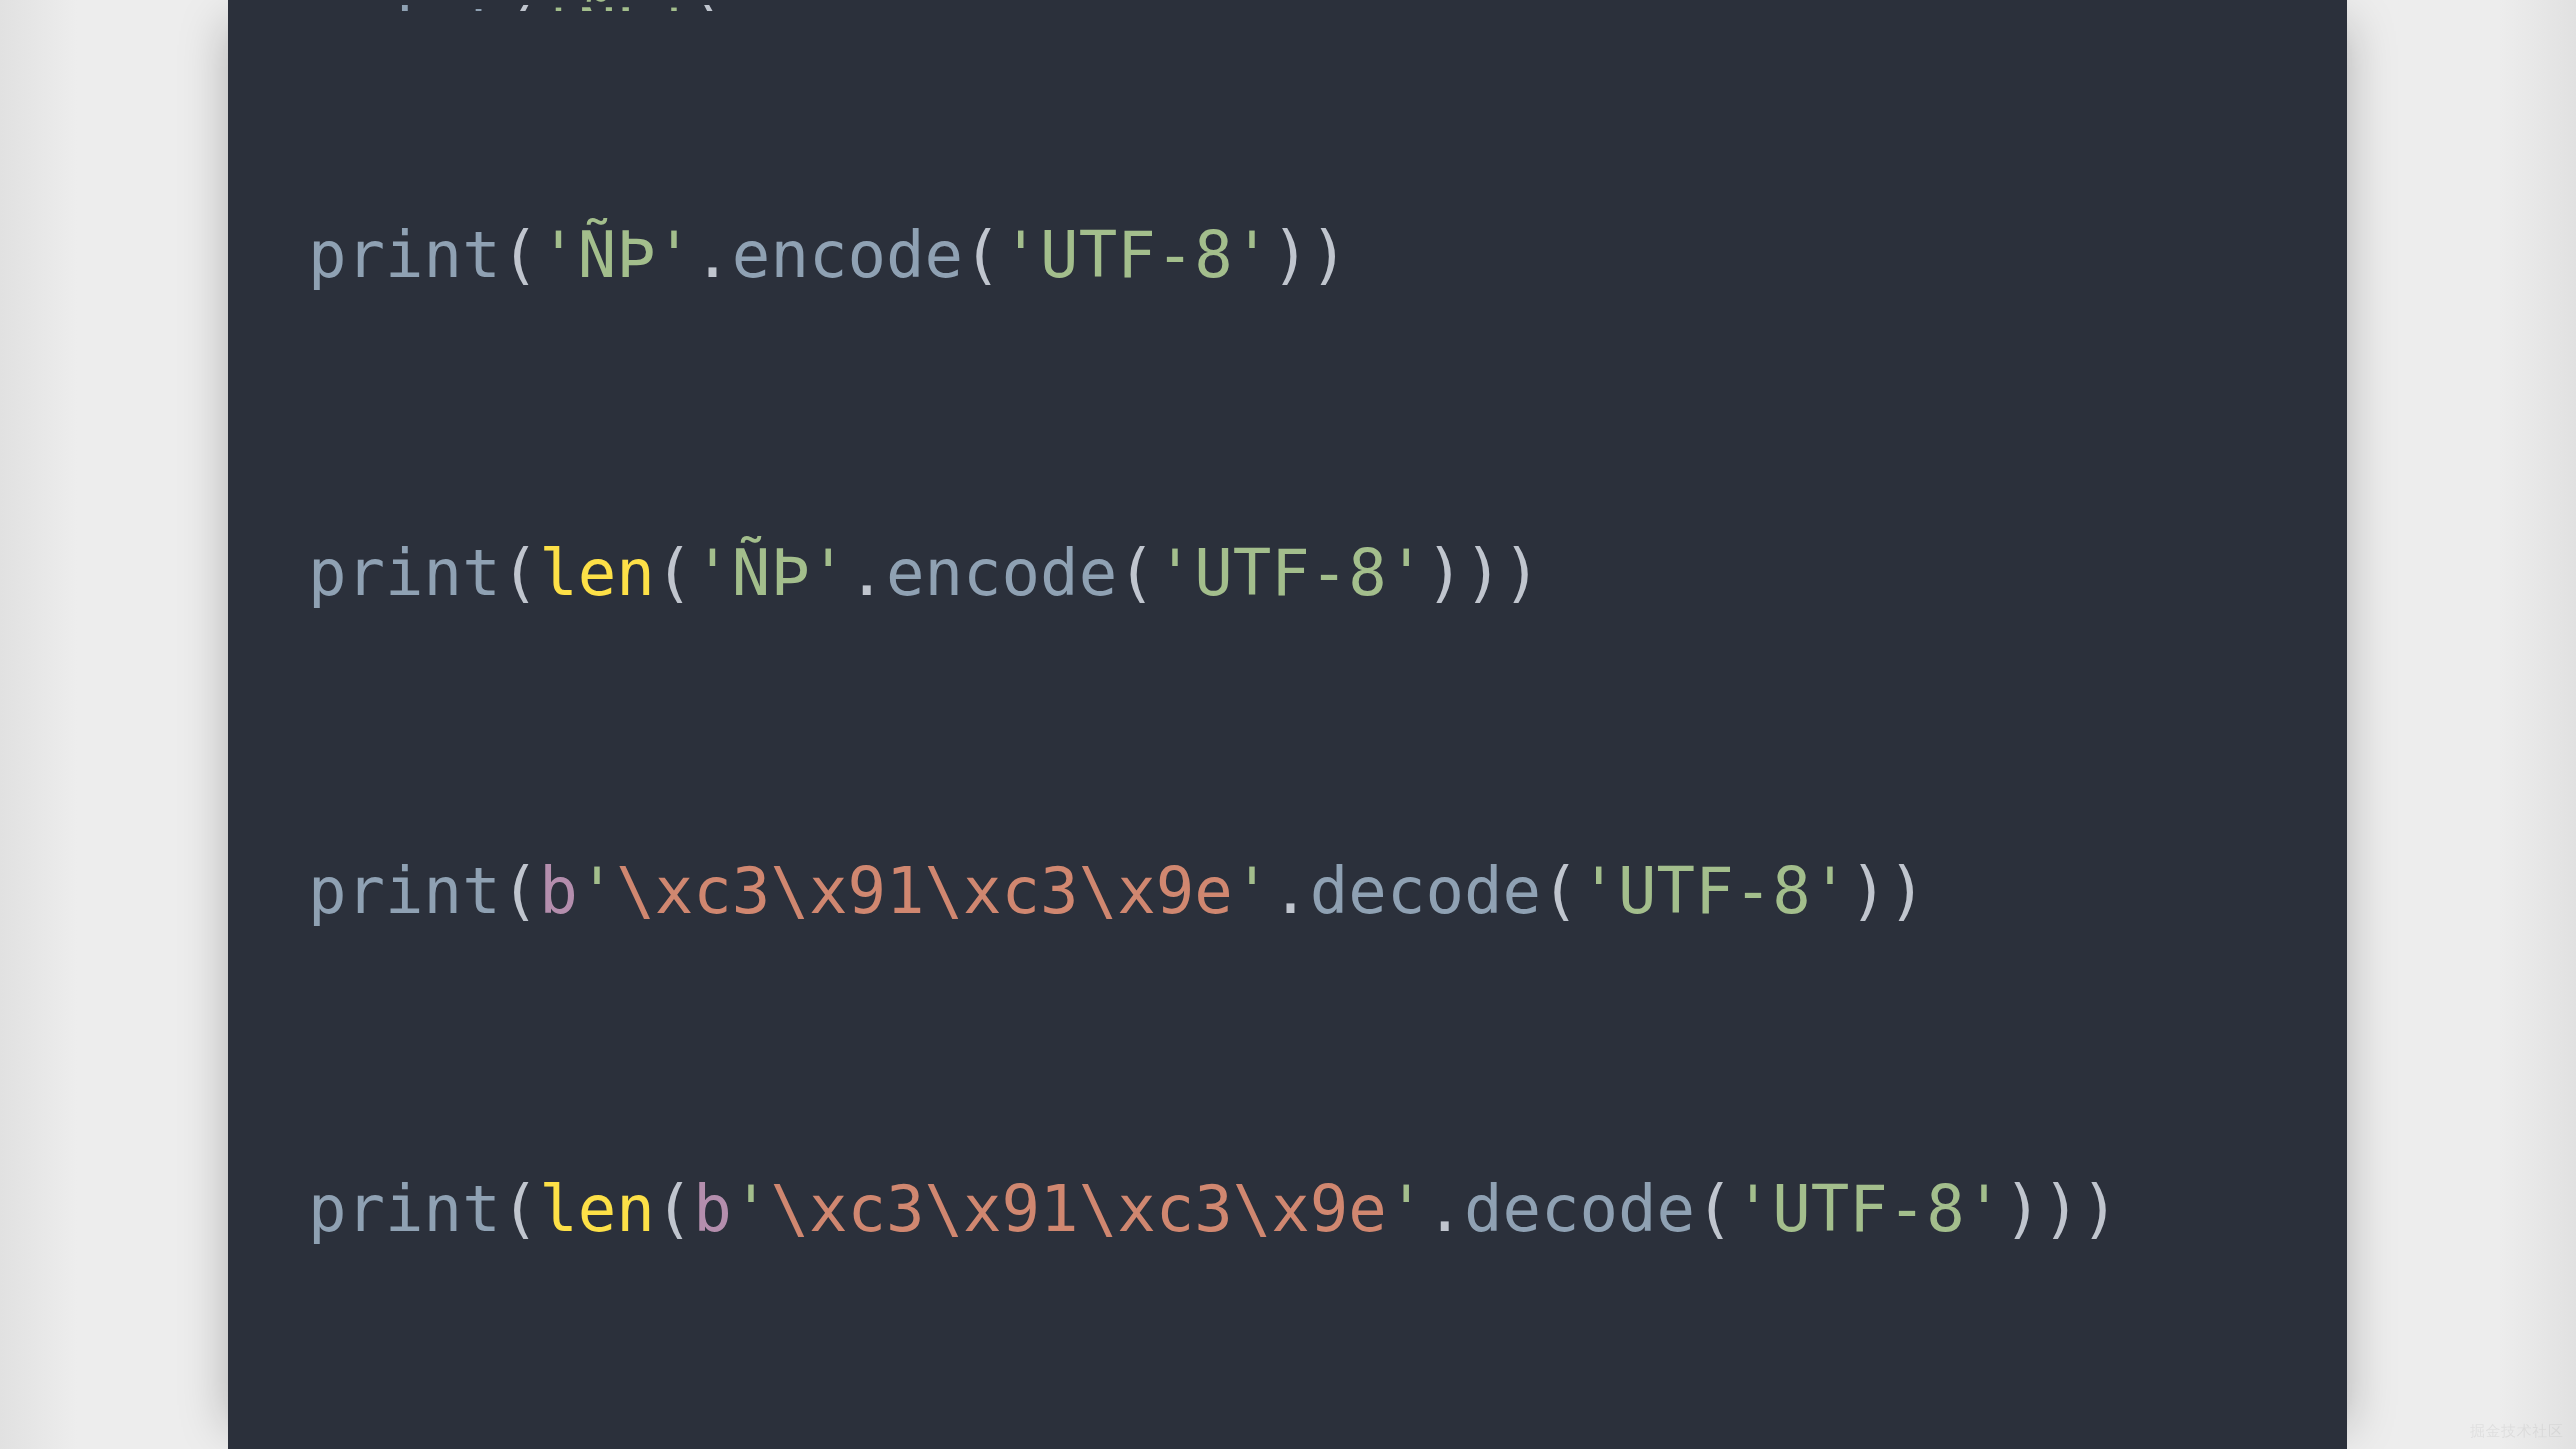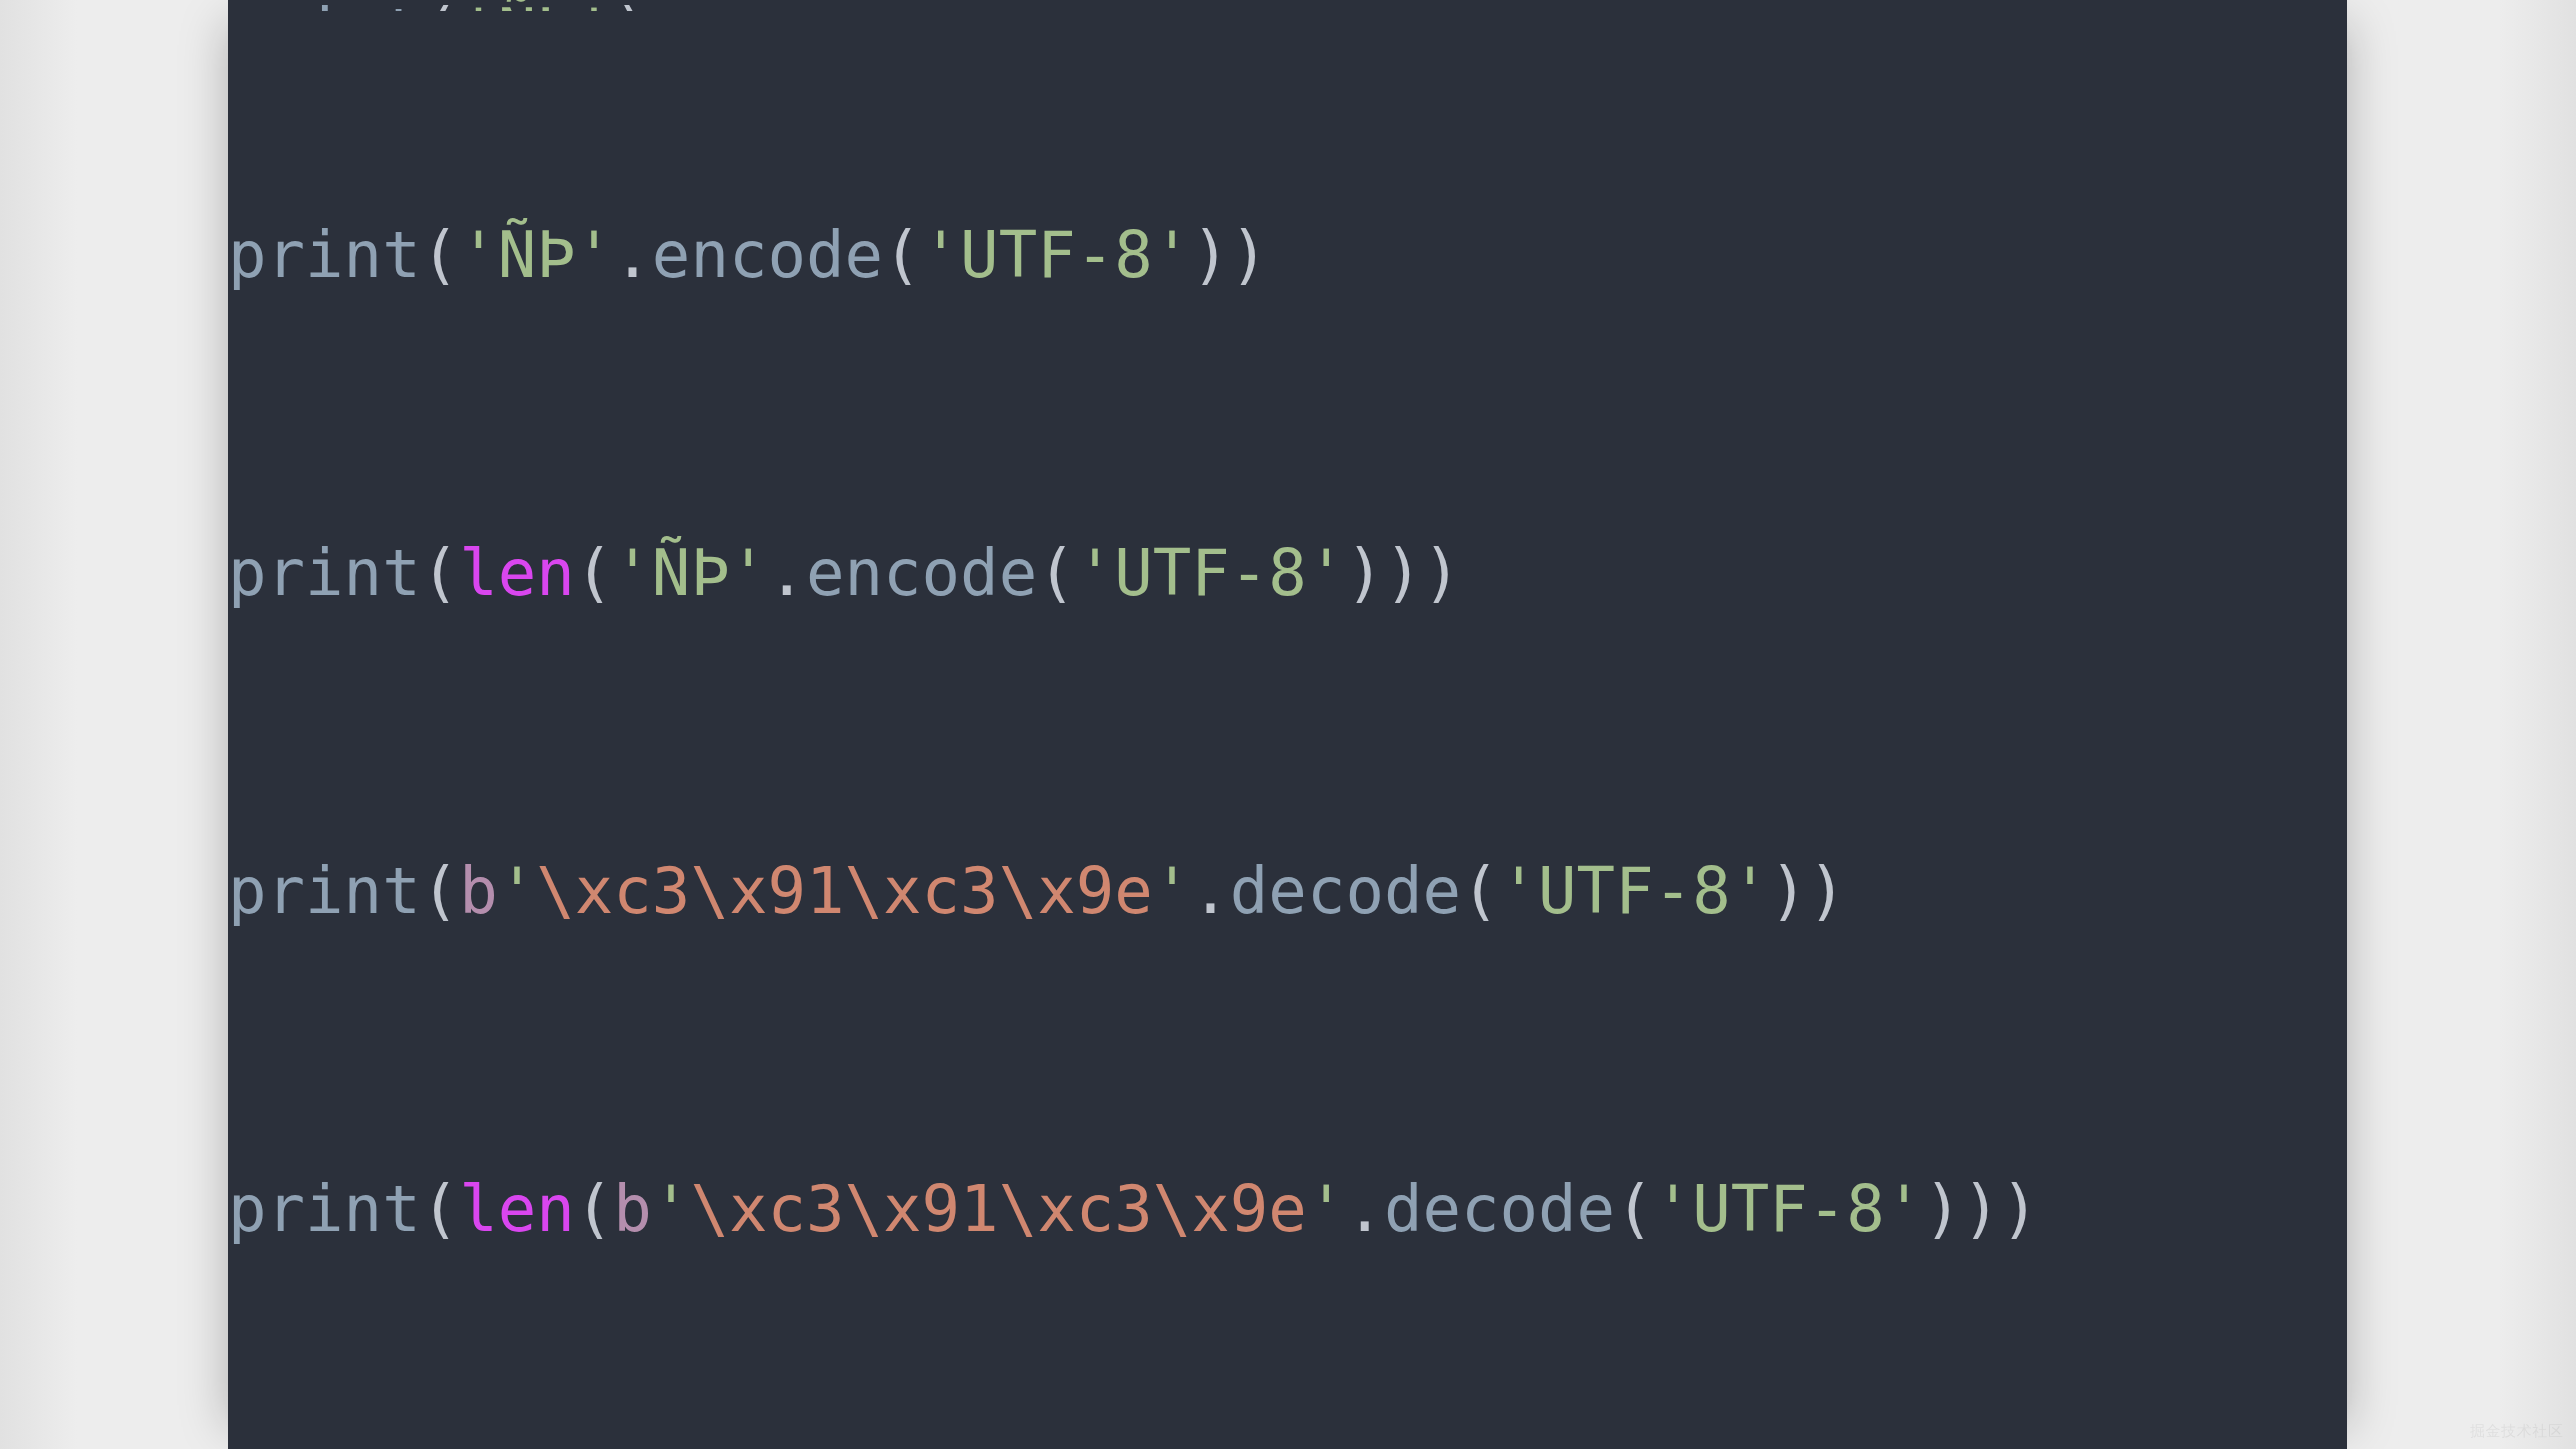--- a/index.html
+++ b/index.html
@@ -17,35 +17,36 @@
     background: linear-gradient(to right, #e1e1e1 0%, #ededed 3%, #ededed 97%, #e1e1e1 100%);
   }
   .editor {
     position: absolute;
     left: 228px;
     right: 229px;
     top: 0;
     bottom: 0;
     background: #2b303b;
     box-shadow: -23px 0 45px -23px rgba(0,0,0,0.25), 23px 0 45px -23px rgba(0,0,0,0.25);
+    padding-left: 80px;
     padding-top: 0;
   }
   pre.code {
     font-family: inherit;
     font-size: 64px;
     line-height: 1.0;
     white-space: pre;
     color: #c0c5ce;
     letter-spacing: 0;
   }
   .code .row { display: block; height: 106px; }
   .code .row-top { display:block; height: 11.4px; overflow:hidden; }
   .code .row-bottom { display:block; height: 88px; }
   .tok-fn     { color: #8fa1b3; }
-  .tok-builtin{ color: #d946ef; }
+  .tok-builtin{ color: #fde047; }
   .tok-punc   { color: #c0c5ce; }
   .tok-str    { color: #a3be8c; }
   .tok-dot    { color: #c0c5ce; }
   .tok-method { color: #8fa1b3; }
   .tok-bprefix{ color: #b48ead; }
   .tok-escape { color: #d08770; }
   .watermark {
     position: absolute;
     right: 12.5px;
     bottom: 9px;

